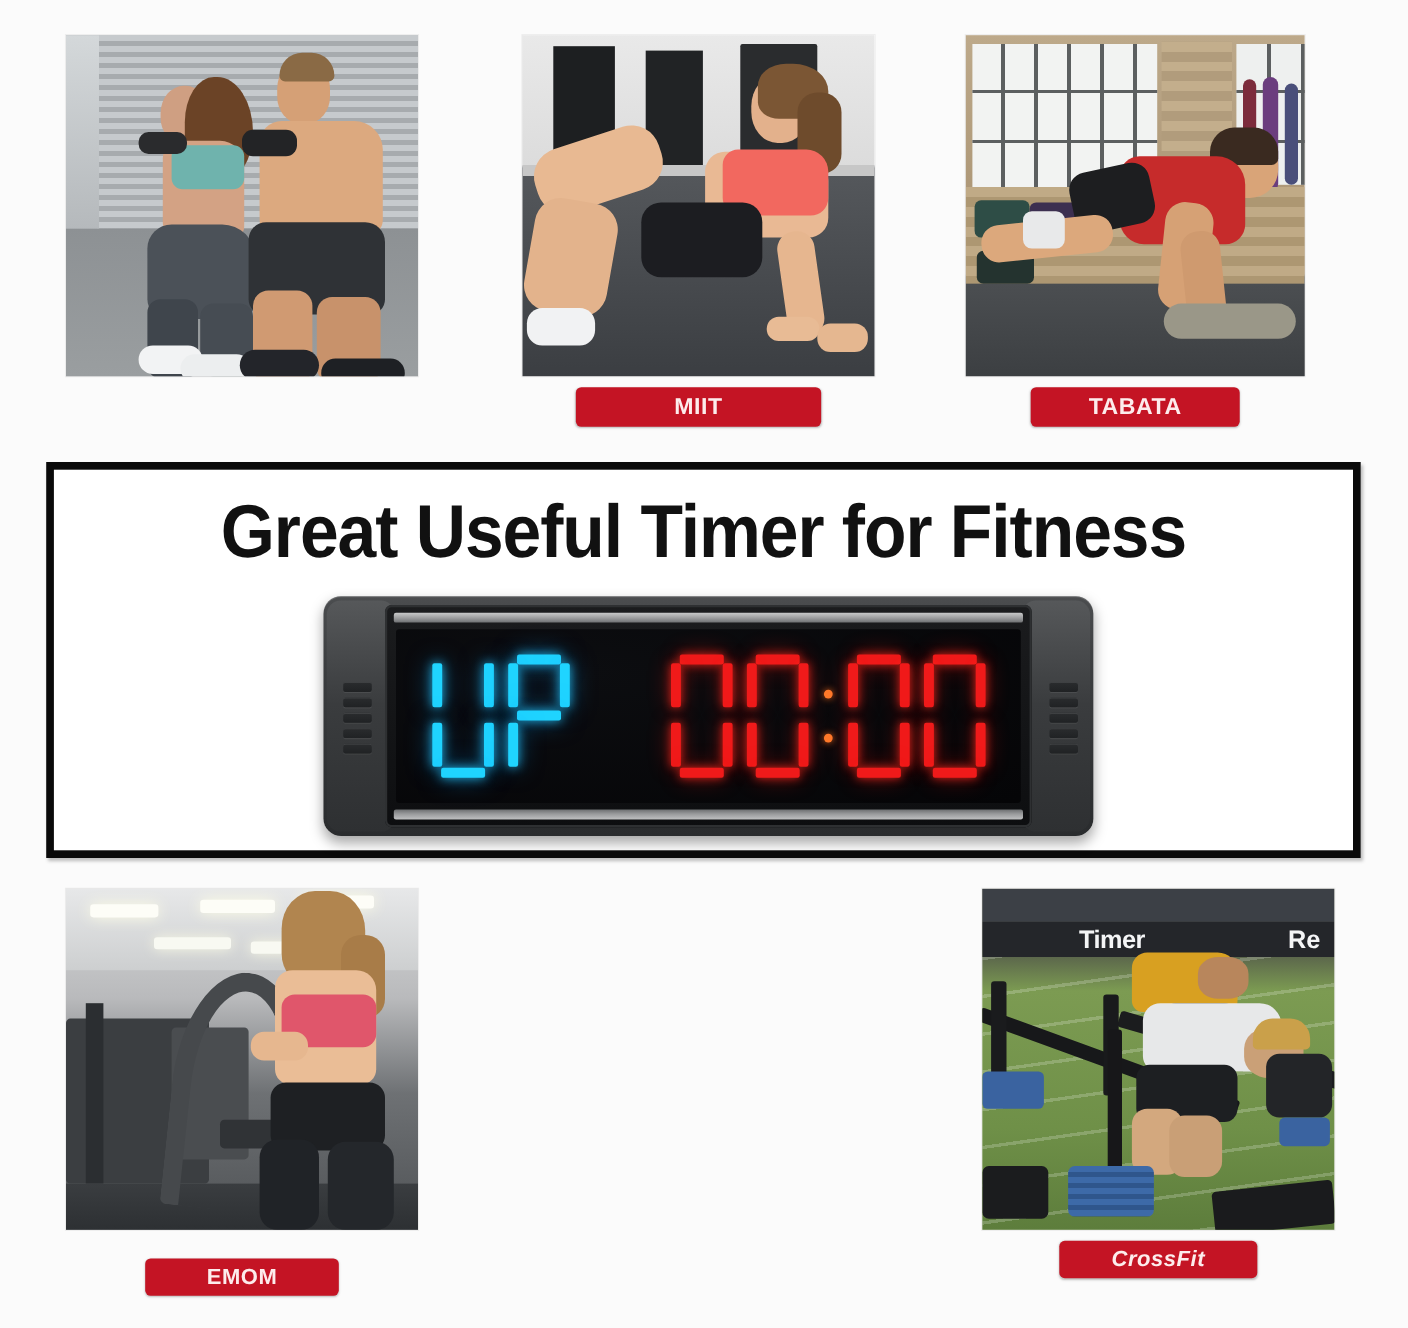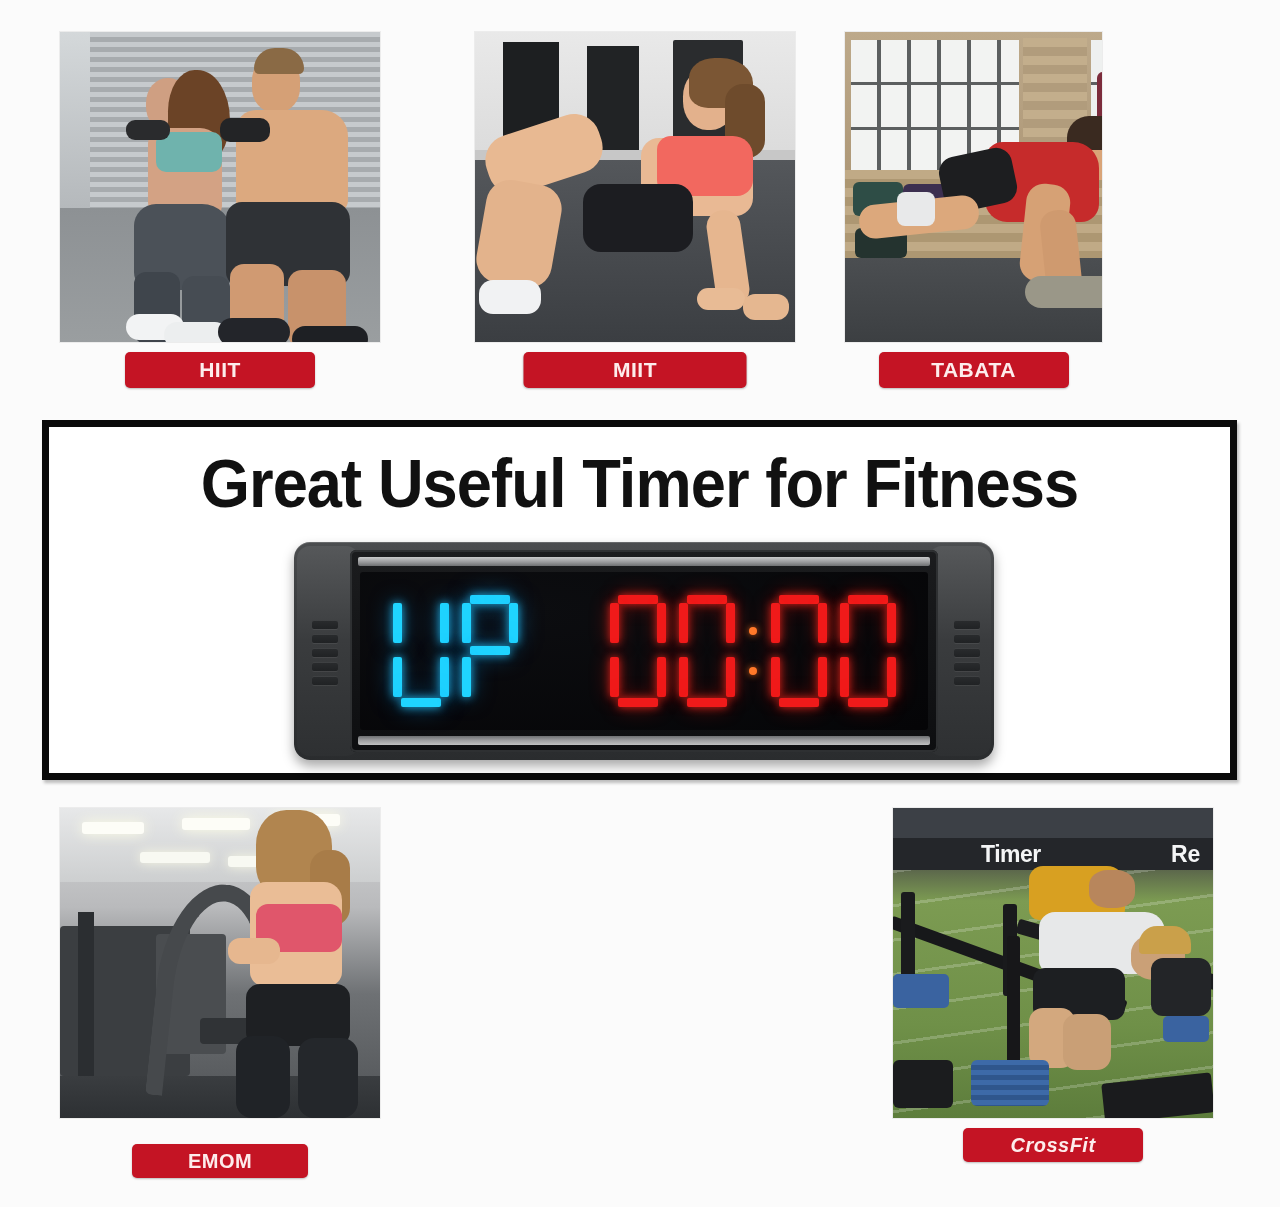--- a/index.html
+++ b/index.html
@@ -160,23 +160,20 @@
       <div style="left:192px;top:22px;width:48px;height:58px;border-radius:46% 46% 42% 42%;background:#d5a076;"></div>
       <div style="left:194px;top:16px;width:50px;height:26px;border-radius:24px 24px 6px 6px;background:#8a6a45;"></div>
       <div style="left:176px;top:78px;width:112px;height:104px;border-radius:20px 26px 14px 14px;background:#dca97f;"></div>
       <div style="left:160px;top:86px;width:50px;height:24px;border-radius:10px;background:#232426;"></div>
       <div style="left:166px;top:170px;width:124px;height:84px;border-radius:16px 18px 14px 14px;background:#2f3236;"></div>
       <div style="left:170px;top:232px;width:54px;height:84px;border-radius:14px;background:#d09a72;"></div>
       <div style="left:228px;top:238px;width:58px;height:78px;border-radius:14px;background:#c8926b;"></div>
       <div style="left:158px;top:286px;width:72px;height:28px;border-radius:14px;background:#23252a;"></div>
       <div style="left:232px;top:294px;width:76px;height:26px;border-radius:13px;background:#1e2024;"></div>
     </div>
-    <div class="badge" style="top:320px;width:190px;height:36px;font-size:21px;">
-      <span>HIIT</span>
-    </div>
   </div>
 
   <div class="card" style="left:475px;top:32px;width:320px;height:310px;">
     <div class="photo" style="background:linear-gradient(180deg,#e9e9e9 0%,#dcdcdc 38%,#55585c 39%,#3b3e42 100%);">
       <div style="left:28px;top:10px;width:56px;height:120px;background:#1d1f21;"></div>
       <div style="left:112px;top:14px;width:52px;height:110px;background:#212325;"></div>
       <div style="left:198px;top:8px;width:70px;height:126px;background:#2a2c2e;border-radius:2px;"></div>
       <div style="left:0;top:118px;right:0;height:10px;background:#c7c7c7;"></div>
 
       <div style="left:208px;top:36px;width:52px;height:62px;border-radius:46%;background:#e3b18c;"></div>
@@ -190,21 +187,21 @@
       <div style="left:4px;top:248px;width:62px;height:34px;border-radius:14px;background:#f1f2f3;"></div>
       <div style="left:236px;top:178px;width:34px;height:96px;border-radius:16px;transform:rotate(-8deg);background:#e6b68f;"></div>
       <div style="left:222px;top:256px;width:48px;height:22px;border-radius:11px;background:#e8bb95;"></div>
       <div style="left:268px;top:262px;width:46px;height:26px;border-radius:12px;background:#e5b790;"></div>
     </div>
     <div class="badge" style="top:320px;width:223px;height:36px;font-size:21px;">
       <span>MIIT</span>
     </div>
   </div>
 
-  <div class="card" style="left:845px;top:32px;width:257px;height:310px;">
+  <div class="card" style="left:878px;top:32px;width:308px;height:310px;">
     <div class="photo" style="background:linear-gradient(180deg,#bda98a 0%,#a68f6e 70%,#55585b 71%,#45484b 100%);">
 
       <div style="left:6px;top:8px;width:168px;height:130px;background:#f2f3f2;"></div>
       <div style="left:6px;top:8px;width:168px;height:130px;background:repeating-linear-gradient(90deg,transparent 0 26px,#5c5f60 26px 30px),repeating-linear-gradient(180deg,transparent 0 42px,#5c5f60 42px 45px);"></div>
       <div style="left:178px;top:6px;width:64px;height:132px;background:repeating-linear-gradient(180deg,#c3ae8c 0 9px,#b19c7c 9px 18px);"></div>
       <div style="left:246px;top:8px;width:70px;height:128px;background:#eef0ef;"></div>
       <div style="left:246px;top:8px;width:70px;height:128px;background:repeating-linear-gradient(90deg,transparent 0 28px,#5c5f60 28px 31px),repeating-linear-gradient(180deg,transparent 0 42px,#5c5f60 42px 45px);"></div>
 
       <div style="left:252px;top:40px;width:12px;height:96px;border-radius:6px;background:#7c2c3c;"></div>
       <div style="left:270px;top:38px;width:14px;height:104px;border-radius:7px;background:#6b3d7e;"></div>

